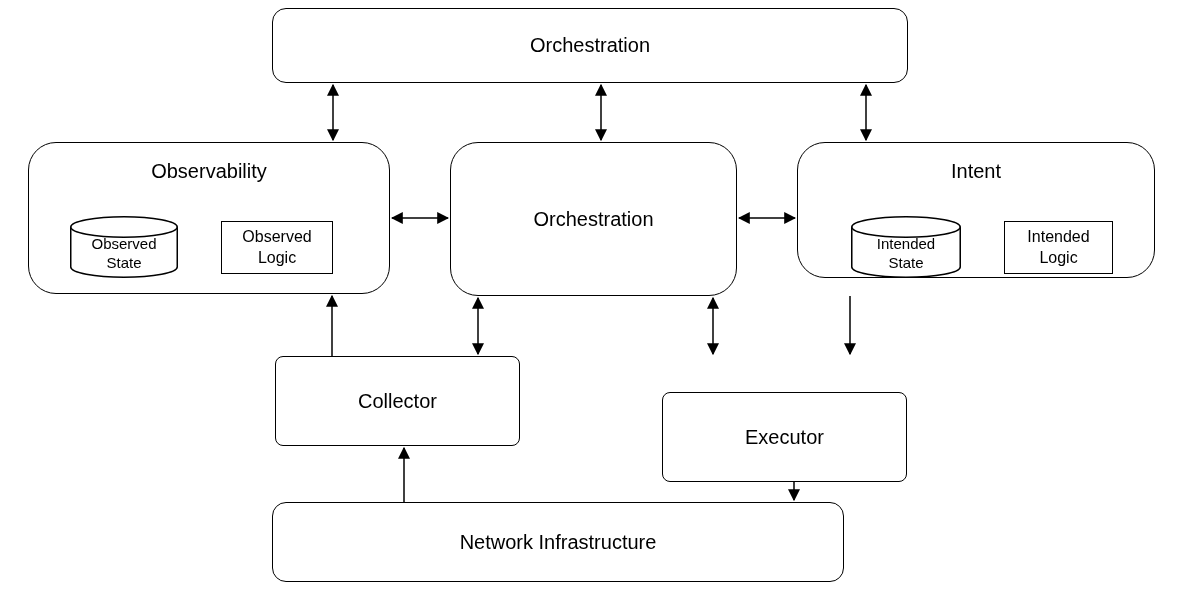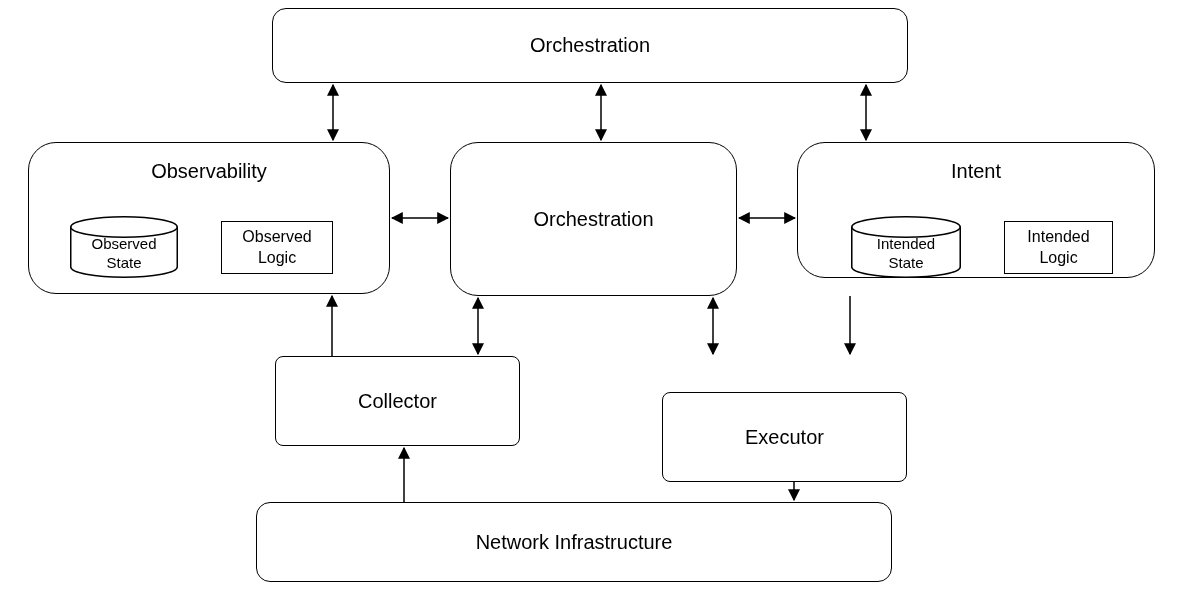--- a/index.html
+++ b/index.html
@@ -110,17 +110,17 @@
   </div>
 
   <div class="node rad-md" style="left:275px; top:356px; width:245px; height:90px;">
     <span>Collector</span>
   </div>
 
   <div class="node rad-md" style="left:662px; top:356px; width:245px; height:90px;margin-top:36px;">
     <span>Executor</span>
   </div>
 
-  <div class="node rad-sm" style="left:256px; top:502px; width:636px; height:80px;">
+  <div class="node rad-sm" style="left:272px; top:502px; width:572px; height:80px;">
     <span>Network Infrastructure</span>
   </div>
 
 </div>
 
 </body></html>

